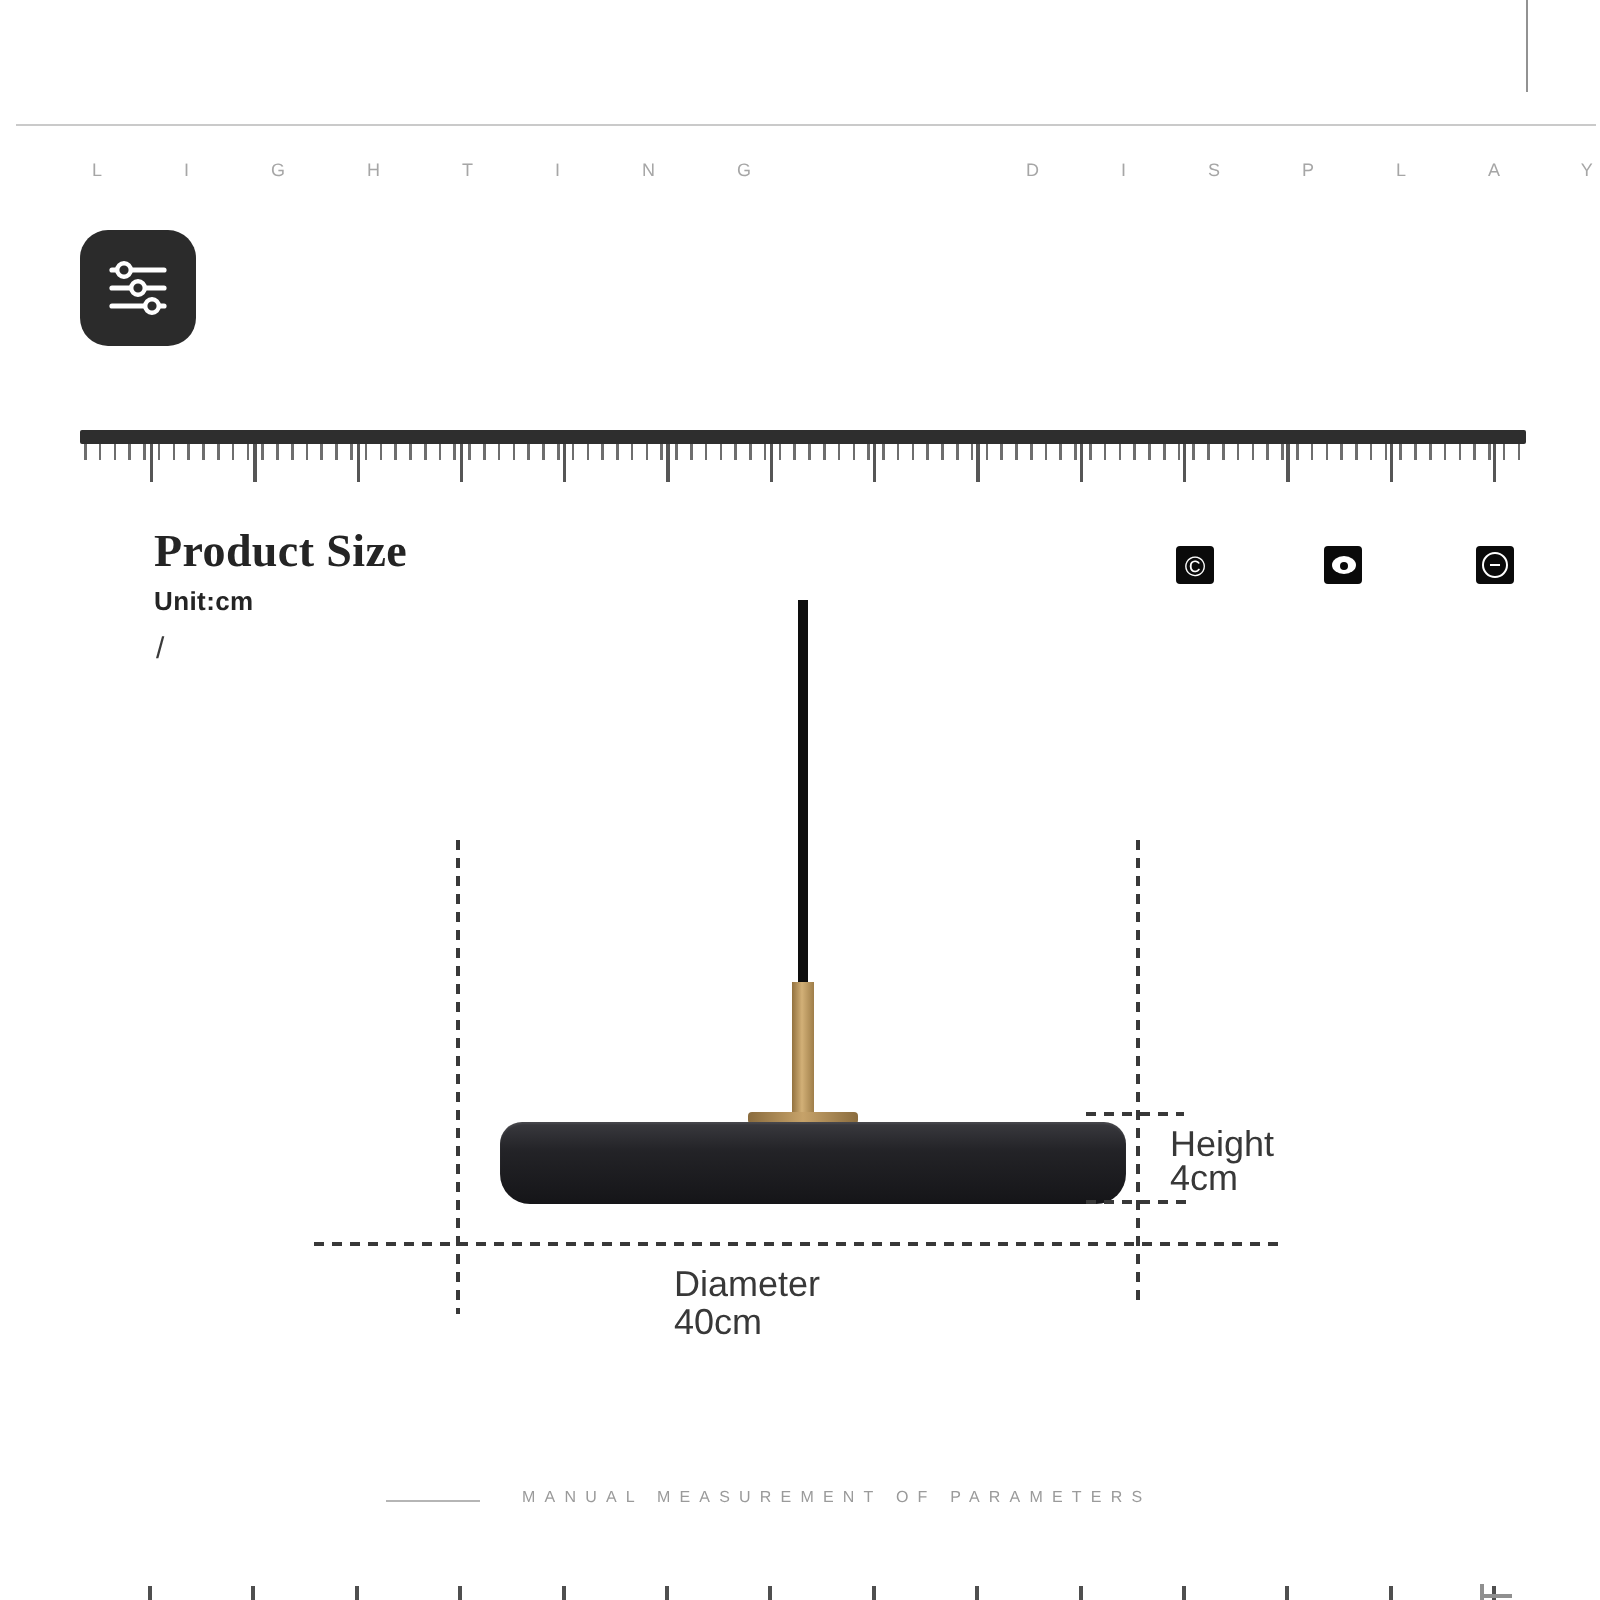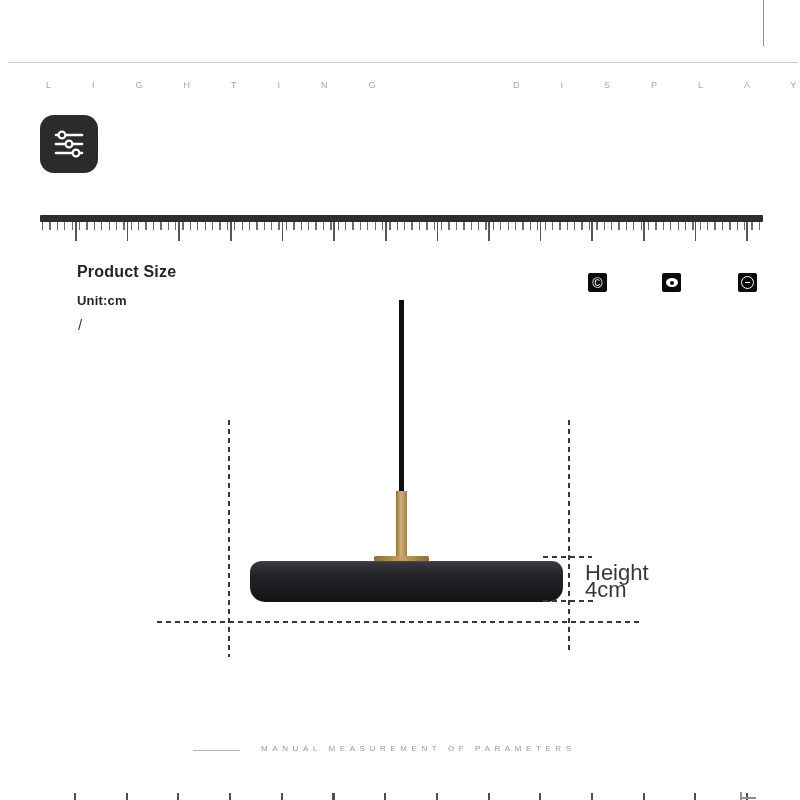--- a/index.html
+++ b/index.html
@@ -19,21 +19,21 @@
 
   
   .ruler-top{left:40px;top:215px;width:723px;height:26px;}
   .ruler-bar{position:absolute;left:0;top:0;width:723px;height:7px;background:#2e2e2e;border-radius:1px;}
   .ruler-ticks-small{position:absolute;left:2px;top:7px;width:719px;height:8px;
       background:repeating-linear-gradient(90deg,#6e6e6e 0 1.3px,transparent 1.3px 7.39px);}
   .ruler-ticks-long{position:absolute;left:35px;top:7px;width:688px;height:19px;
       background:repeating-linear-gradient(90deg,#565656 0 1.6px,transparent 1.6px 51.65px);}
 
   
-  .ps-title{left:77px;top:263px;font-size:16px;font-weight:700;color:#242424;letter-spacing:.2px;}
+  .ps-title{left:77px;top:263px;font-size:23px;font-weight:700;color:#242424;letter-spacing:.2px;font-family:Liberation Serif, serif;}
   .ps-unit{left:77px;top:293px;font-size:13px;font-weight:700;color:#242424;letter-spacing:.2px;}
   .ps-slash{left:78px;top:316px;font-size:15px;font-weight:400;color:#3a3a3a;}
 
   
   .mini-icon{top:273px;width:19px;height:19px;background:#0a0a0a;border-radius:2px;
              display:flex;align-items:center;justify-content:center;}
   .icon-copyright{left:588px;color:#fff;font-size:14px;line-height:1;}
   .icon-eye{left:662px;}
   .icon-minus{left:738px;}
   .eye-shape{width:12px;height:9px;background:#fff;border-radius:50%;position:relative;}
@@ -57,21 +57,21 @@
   .dash-v{width:2px;background:repeating-linear-gradient(180deg,#383838 0 5px,transparent 5px 9px);}
   .dash-h{height:2px;background:repeating-linear-gradient(90deg,#383838 0 5px,transparent 5px 9px);}
   .dim-v-left{left:228px;top:420px;height:237px;}
   .dim-v-right{left:568px;top:420px;height:233px;}
   .dim-h-long{left:157px;top:621px;width:485px;}
   .dim-h-htop{left:543px;top:556px;width:49px;}
   .dim-h-hbot{left:543px;top:600px;width:52px;}
 
   
   .dim-label{color:#383838;}
-  .height-block{left:585px;top:564px;font-size:22px;line-height:17px;}
+  .height-block{left:585px;top:564px;font-size:18px;line-height:17px;}
   .diameter-block{left:337px;top:633px;font-size:18px;line-height:19px;}
 
   
   .footer-line{left:193px;top:750px;width:47px;height:1px;background:#b5b5b5;}
   .footer-note{left:261px;top:744px;font-size:8px;font-weight:500;color:#9a9a9a;
                letter-spacing:4.6px;white-space:nowrap;}
 
   
   .bottom-ticks{left:74px;top:793px;width:690px;height:7px;
       background:repeating-linear-gradient(90deg,#4f4f4f 0 2px,transparent 2px 51.7px);}
@@ -135,20 +135,24 @@
   <div class="abs dash-v dim-v-left"></div>
   <div class="abs dash-v dim-v-right"></div>
   <div class="abs dash-h dim-h-long"></div>
   <div class="abs dash-h dim-h-htop"></div>
   <div class="abs dash-h dim-h-hbot"></div>
 
   <div class="abs dim-label height-block">
     <div>Height</div>
     <div>4cm</div>
   </div>
+  <div class="abs dim-label diameter-block">
+    <div>Diameter</div>
+    <div>40cm</div>
+  </div>
 
   <div class="abs footer-line"></div>
   <div class="abs footer-note">MANUAL MEASUREMENT OF PARAMETERS</div>
 
   <div class="abs bottom-ticks"></div>
   <div class="abs bottom-corner-v"></div>
   <div class="abs bottom-corner-h"></div>
 
 </div>
 

